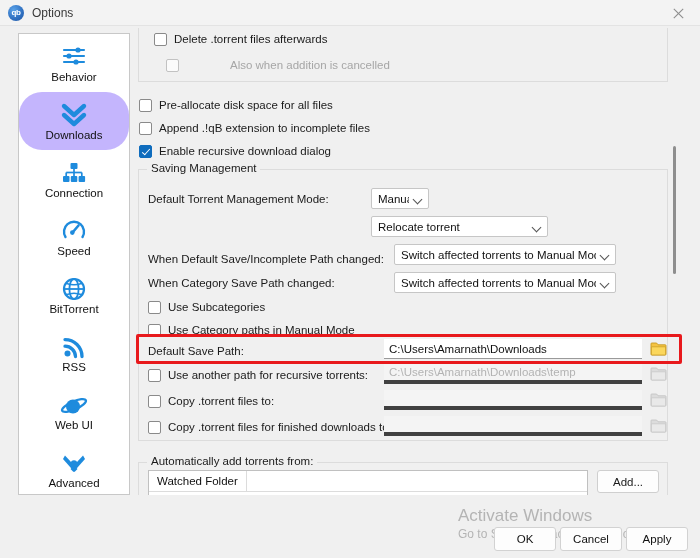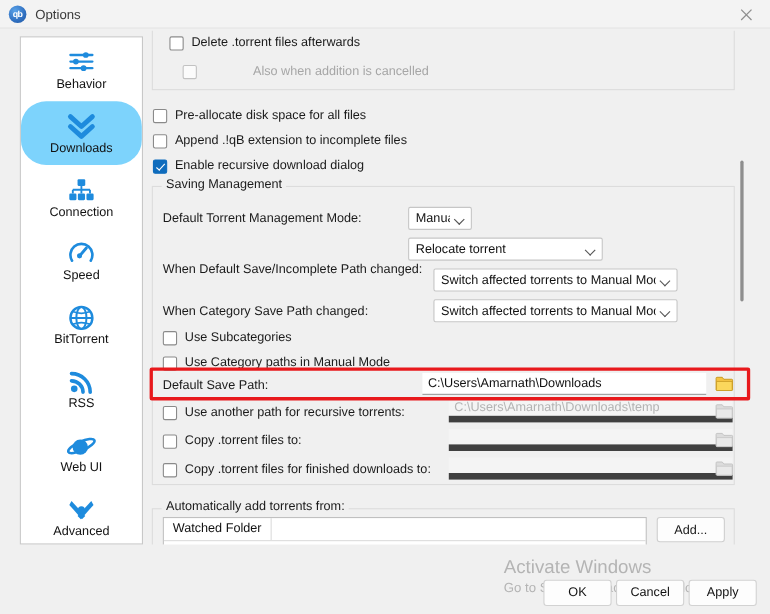--- a/index.html
+++ b/index.html
@@ -62,21 +62,21 @@
     border: 1px solid #c8c8c8;
     overflow: hidden;
   }
   .side-item {
     height: 58px;
     display: flex; flex-direction: column;
     align-items: center; justify-content: center;
     cursor: pointer;
     gap: 2px;
   }
-  .side-item.selected { background: #7dd3fc; border-radius: 23px; }
+  .side-item.selected { background: #c4b5fd; border-radius: 23px; }
   .side-ico {
     height: 26px;
     display: flex; align-items: flex-end; justify-content: center;
   }
   .side-label {
     font-size: 11.5px;
     color: #111;
     line-height: 13px;
   }
 
@@ -190,23 +190,22 @@
     display: flex; align-items: center;
     padding: 0 5px;
     font-size: 11.5px;
     color: #111;
     white-space: nowrap;
     overflow: hidden;
     cursor: text;
   }
   .tfield.disabled {
     background: #f4f4f4;
-    border-bottom: 6px solid #404040;
+    border-bottom: 4px solid #404040;
     color: #b3b3b3;
-    margin-left: 24px;
   }
 
   
   .folderbtn {
     position: absolute;
     width: 22px; height: 20px;
     display: flex; align-items: center; justify-content: center;
     cursor: pointer;
   }
   .folderbtn.disabled { cursor: default; }
@@ -455,21 +454,21 @@
     <div class="combo" style="left:235px; top:160px; width:58px;">
       <span class="ctext">Manual</span>
       <span class="chevron"></span>
     </div>
 
     <div class="combo" style="left:235px; top:188px; width:177px;">
       <span class="ctext">Relocate torrent</span>
       <span class="chevron"></span>
     </div>
 
-    <div class="flabel" style="left:12px; top:210px;">When Default Save/Incomplete Path changed:</div>
+    <div class="flabel" style="left:12px; top:224px;">When Default Save/Incomplete Path changed:</div>
     <div class="combo" style="left:258px; top:216px; width:222px;">
       <span class="ctext">Switch affected torrents to Manual Mode</span>
       <span class="chevron"></span>
     </div>
 
     <div class="flabel" style="left:12px; top:248px;">When Category Save Path changed:</div>
     <div class="combo" style="left:258px; top:244px; width:222px;">
       <span class="ctext">Switch affected torrents to Manual Mode</span>
       <span class="chevron"></span>
     </div>

